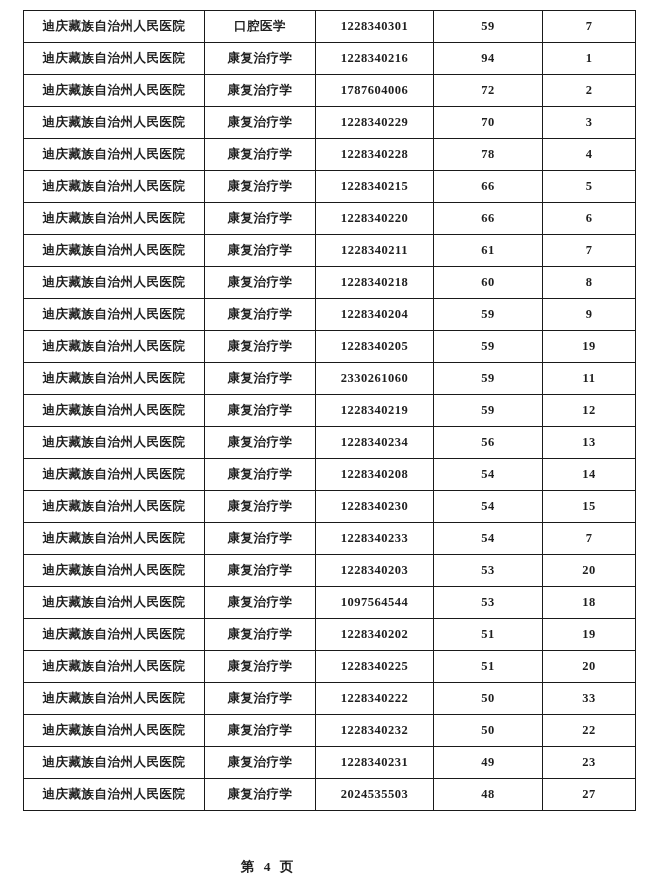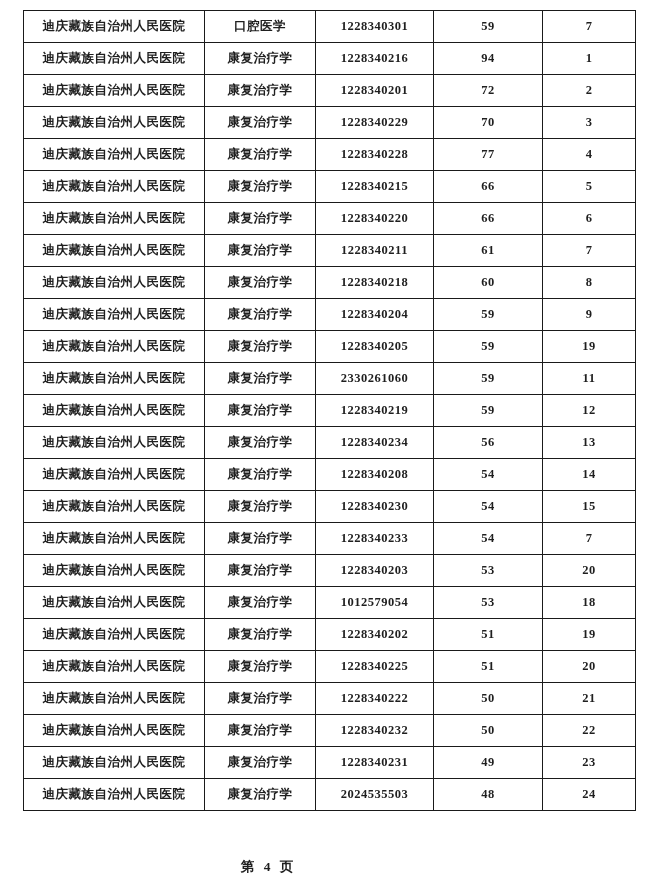--- a/index.html
+++ b/index.html
@@ -78,36 +78,36 @@
         <tr>
       <td>迪庆藏族自治州人民医院</td>
       <td>康复治疗学</td>
       <td>1228340216</td>
       <td>94</td>
       <td>1</td>
     </tr>
         <tr>
       <td>迪庆藏族自治州人民医院</td>
       <td>康复治疗学</td>
-      <td>1228340201</td>
+      <td>1787604006</td>
       <td>72</td>
       <td>2</td>
     </tr>
         <tr>
       <td>迪庆藏族自治州人民医院</td>
       <td>康复治疗学</td>
       <td>1228340229</td>
       <td>70</td>
       <td>3</td>
     </tr>
         <tr>
       <td>迪庆藏族自治州人民医院</td>
       <td>康复治疗学</td>
       <td>1228340228</td>
-      <td>77</td>
+      <td>78</td>
       <td>4</td>
     </tr>
         <tr>
       <td>迪庆藏族自治州人民医院</td>
       <td>康复治疗学</td>
       <td>1228340215</td>
       <td>66</td>
       <td>5</td>
     </tr>
         <tr>
@@ -190,21 +190,21 @@
         <tr>
       <td>迪庆藏族自治州人民医院</td>
       <td>康复治疗学</td>
       <td>1228340203</td>
       <td>53</td>
       <td>20</td>
     </tr>
         <tr>
       <td>迪庆藏族自治州人民医院</td>
       <td>康复治疗学</td>
-      <td>1012579054</td>
+      <td>1097564544</td>
       <td>53</td>
       <td>18</td>
     </tr>
         <tr>
       <td>迪庆藏族自治州人民医院</td>
       <td>康复治疗学</td>
       <td>1228340202</td>
       <td>51</td>
       <td>19</td>
     </tr>
@@ -213,41 +213,41 @@
       <td>康复治疗学</td>
       <td>1228340225</td>
       <td>51</td>
       <td>20</td>
     </tr>
         <tr>
       <td>迪庆藏族自治州人民医院</td>
       <td>康复治疗学</td>
       <td>1228340222</td>
       <td>50</td>
-      <td>21</td>
+      <td>33</td>
     </tr>
         <tr>
       <td>迪庆藏族自治州人民医院</td>
       <td>康复治疗学</td>
       <td>1228340232</td>
       <td>50</td>
       <td>22</td>
     </tr>
         <tr>
       <td>迪庆藏族自治州人民医院</td>
       <td>康复治疗学</td>
       <td>1228340231</td>
       <td>49</td>
       <td>23</td>
     </tr>
         <tr>
       <td>迪庆藏族自治州人民医院</td>
       <td>康复治疗学</td>
       <td>2024535503</td>
       <td>48</td>
-      <td>24</td>
+      <td>27</td>
     </tr>
       </tbody>
   </table>
 
   <div class="footer">第 4 页</div>
 
 </div>
 
 </body></html>

